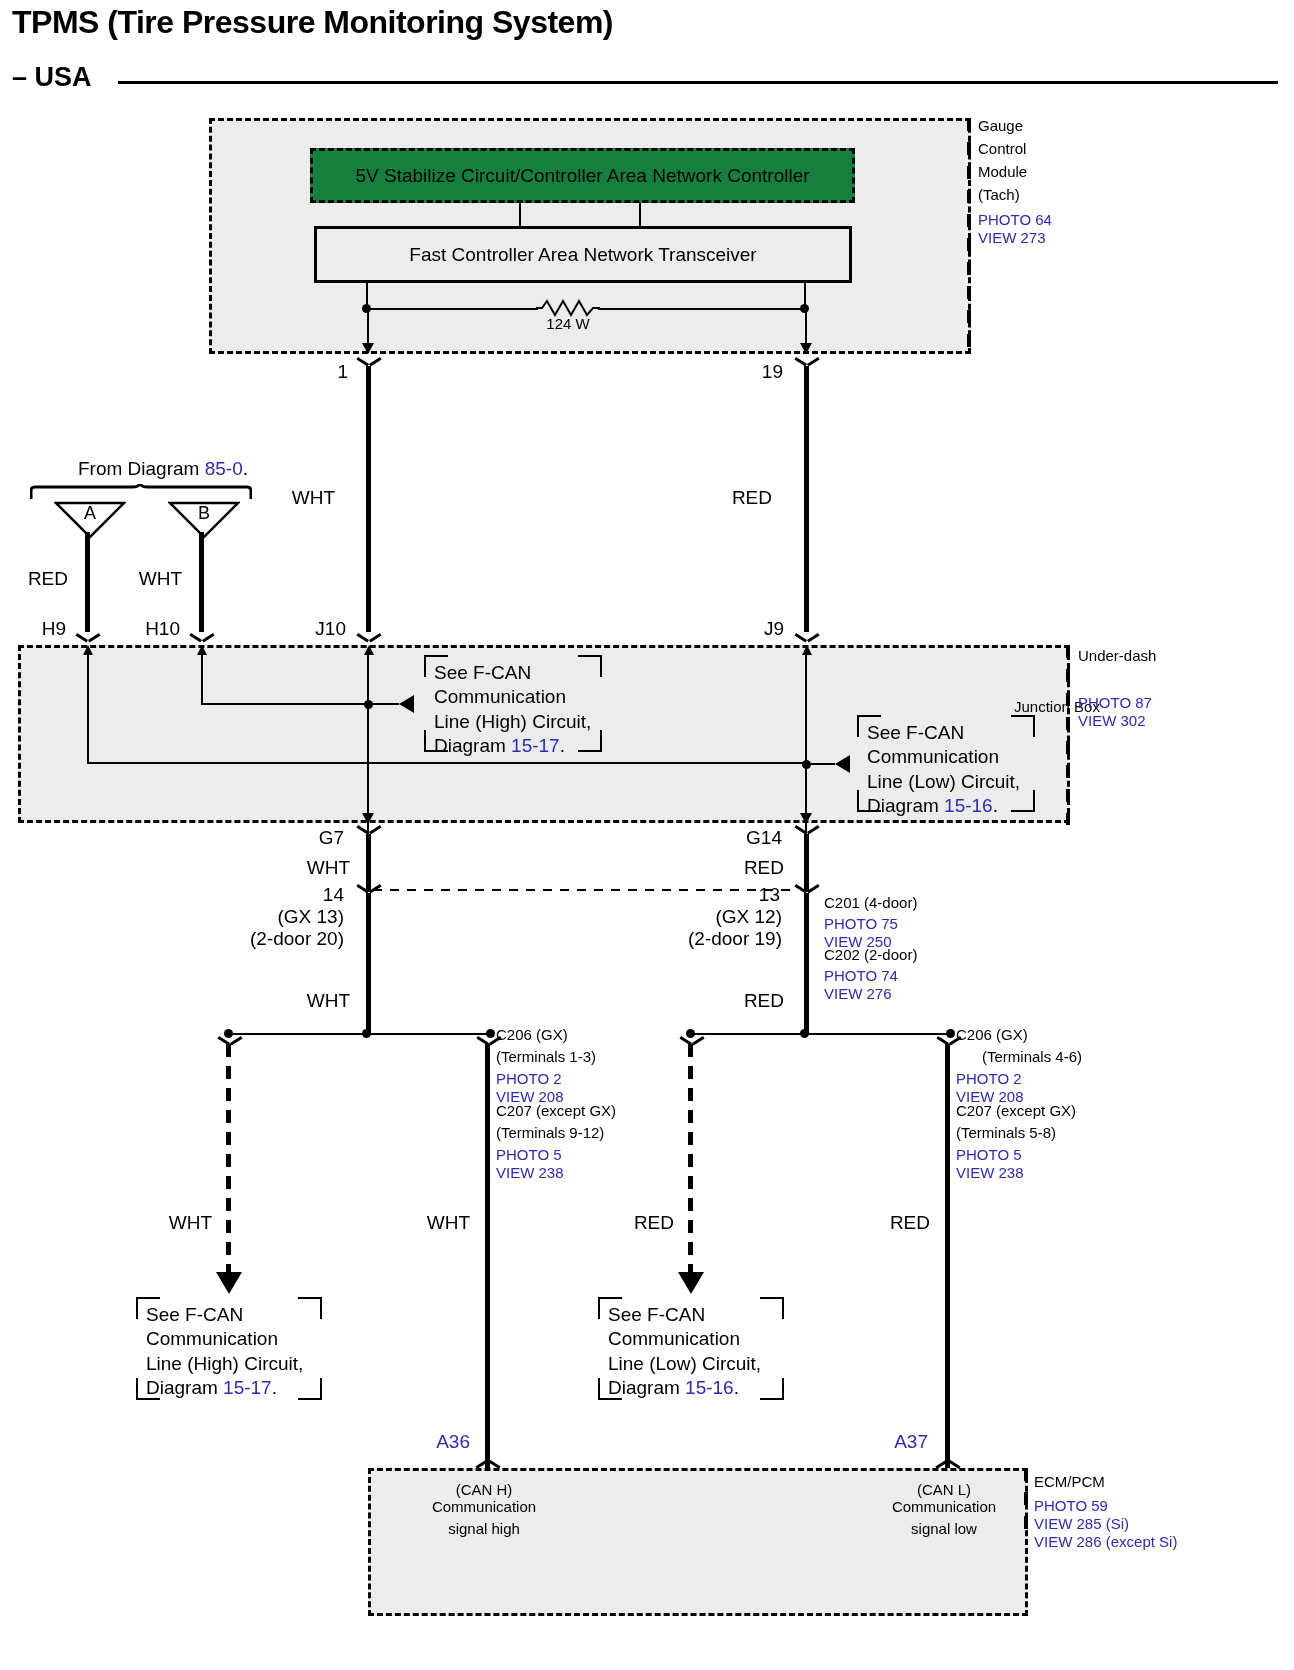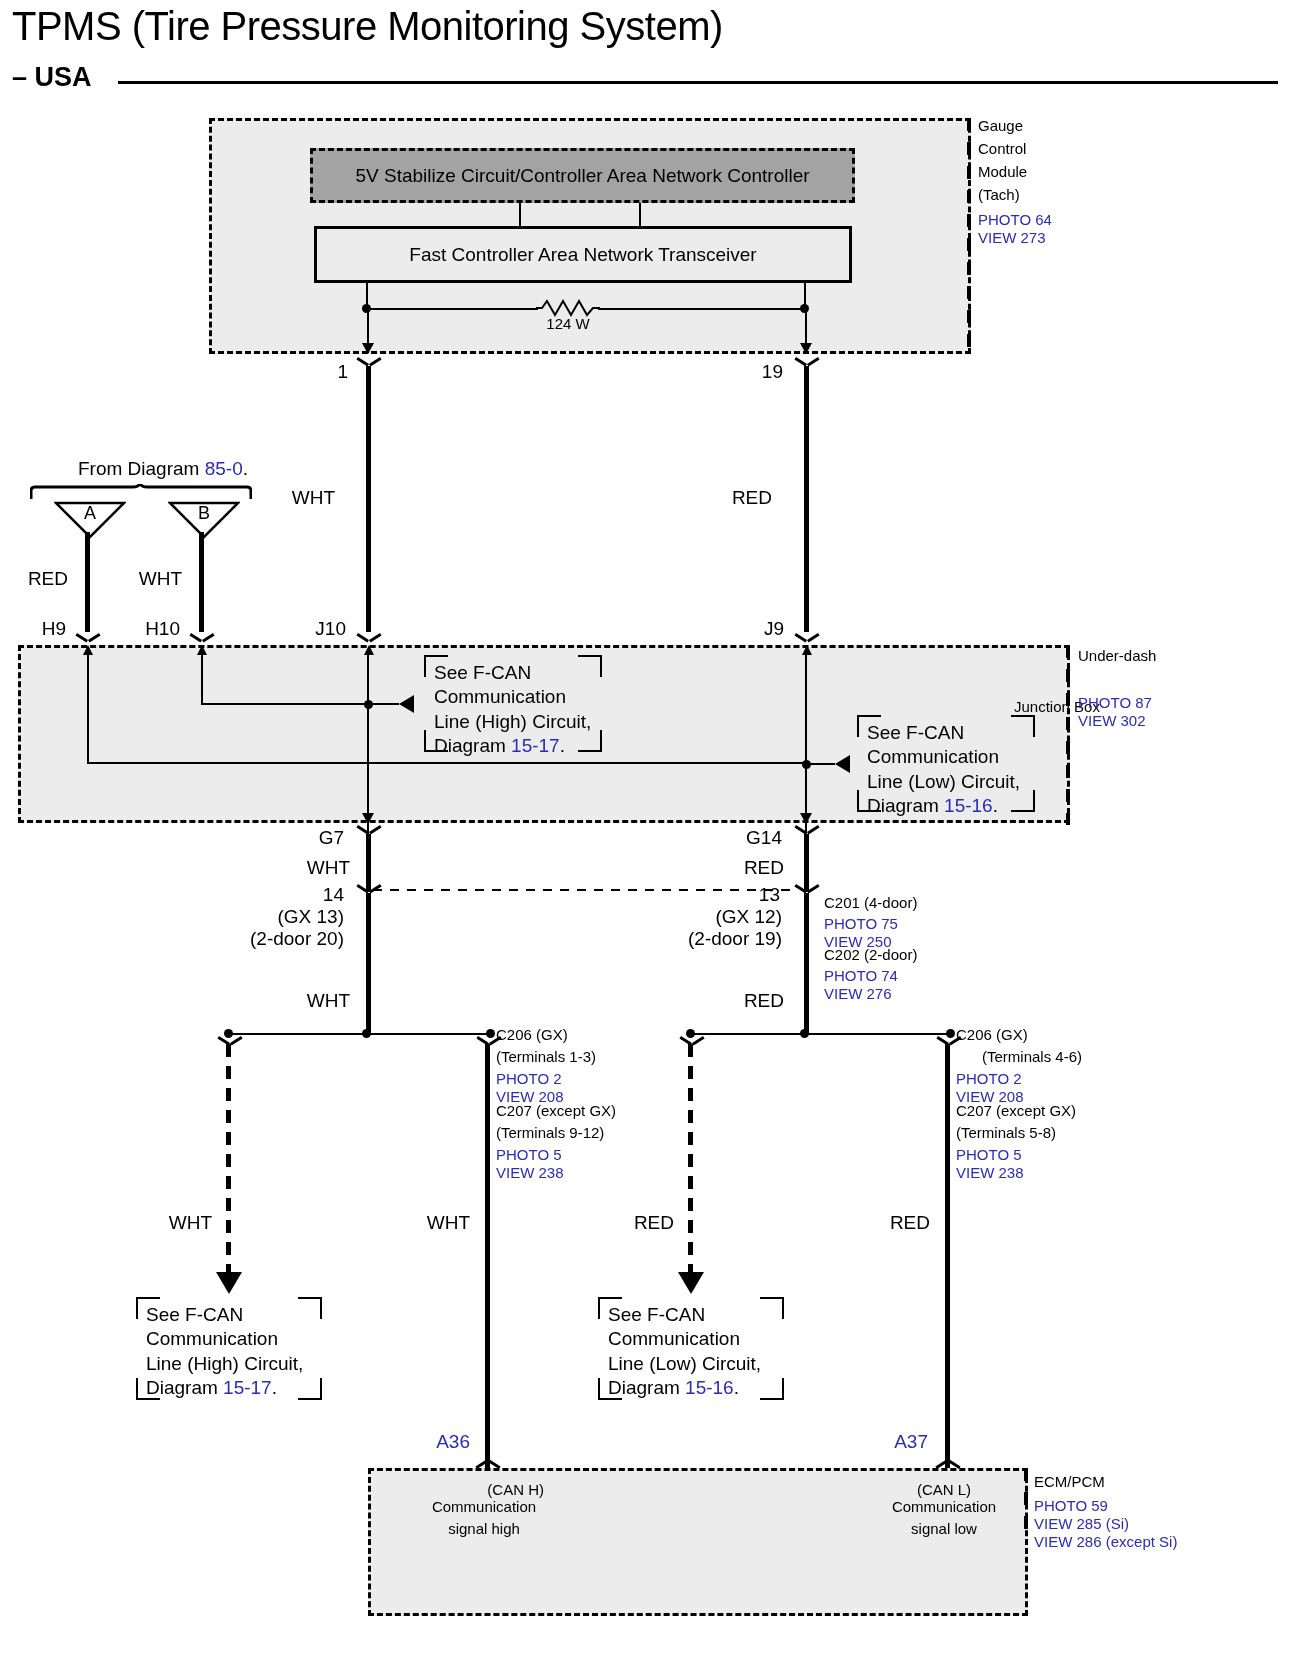--- a/index.html
+++ b/index.html
@@ -18,41 +18,41 @@
   .t{position:absolute;white-space:pre;line-height:1.18;}
   .blue{color:#2b2bb5;}
   .sm{font-size:15px;}
   .md{font-size:19px;}
   .lg{font-size:15px;}
   .right{text-align:right;}
 
   
   #title{
     position:absolute;left:12px;top:4px;
-    font-size:40px;font-weight:normal;letter-spacing:-0.5px;
+    font-size:32px;font-weight:bold;letter-spacing:-0.5px;
   }
   #usa-dash{
     position:absolute;left:12px;top:62px;
     font-size:27px;font-weight:bold;
   }
   #usa-rule{
     position:absolute;left:118px;top:81px;width:1160px;height:3px;background:#000;
   }
 
   
   .module{
     position:absolute;
     background:#ececec;
     border:3px dashed #000;
     box-sizing:border-box;
   }
   .innerbox-dash{
     position:absolute;
     border:3px dashed #000;
-    background:#a3a3a3;
+    background:#15803d;
     box-sizing:border-box;
   }
   .innerbox-solid{
     position:absolute;
     border:3px solid #000;
     background:#ececec;
     box-sizing:border-box;
   }
   .boxlabel{
     position:absolute;
@@ -400,21 +400,21 @@
     <div>See F-CAN</div>
     <div>Communication</div>
     <div>Line (Low) Circuit,</div>
     <div><span>Diagram </span><span class="blue">15-16</span><span>.</span></div>
   </div>
 
   <div class="module" style="left:368px;top:1468px;width:660px;height:148px;"></div>
 
   <div class="caretup" style="left:477px;top:1457px;"></div>
   <div class="t md blue right" style="left:410px;top:1431px;width:60px;">A36</div>
-  <div class="t sm" style="left:424px;top:1481px;width:120px;text-align:right;">(CAN H)</div>
+  <div class="t sm" style="left:424px;top:1481px;width:120px;text-align:center;">(CAN H)</div>
   <div class="t lg" style="left:414px;top:1498px;width:140px;text-align:center;">Communication</div>
   <div class="t lg" style="left:414px;top:1520px;width:140px;text-align:center;">signal high</div>
 
   <div class="caretup" style="left:937px;top:1457px;"></div>
   <div class="t md blue right" style="left:868px;top:1431px;width:60px;">A37</div>
   <div class="t sm" style="left:884px;top:1481px;width:120px;text-align:center;">(CAN L)</div>
   <div class="t lg" style="left:874px;top:1498px;width:140px;text-align:center;">Communication</div>
   <div class="t lg" style="left:874px;top:1520px;width:140px;text-align:center;">signal low</div>
 
   <div class="tickcol" style="left:1024px;top:1468px;height:70px;"></div>

